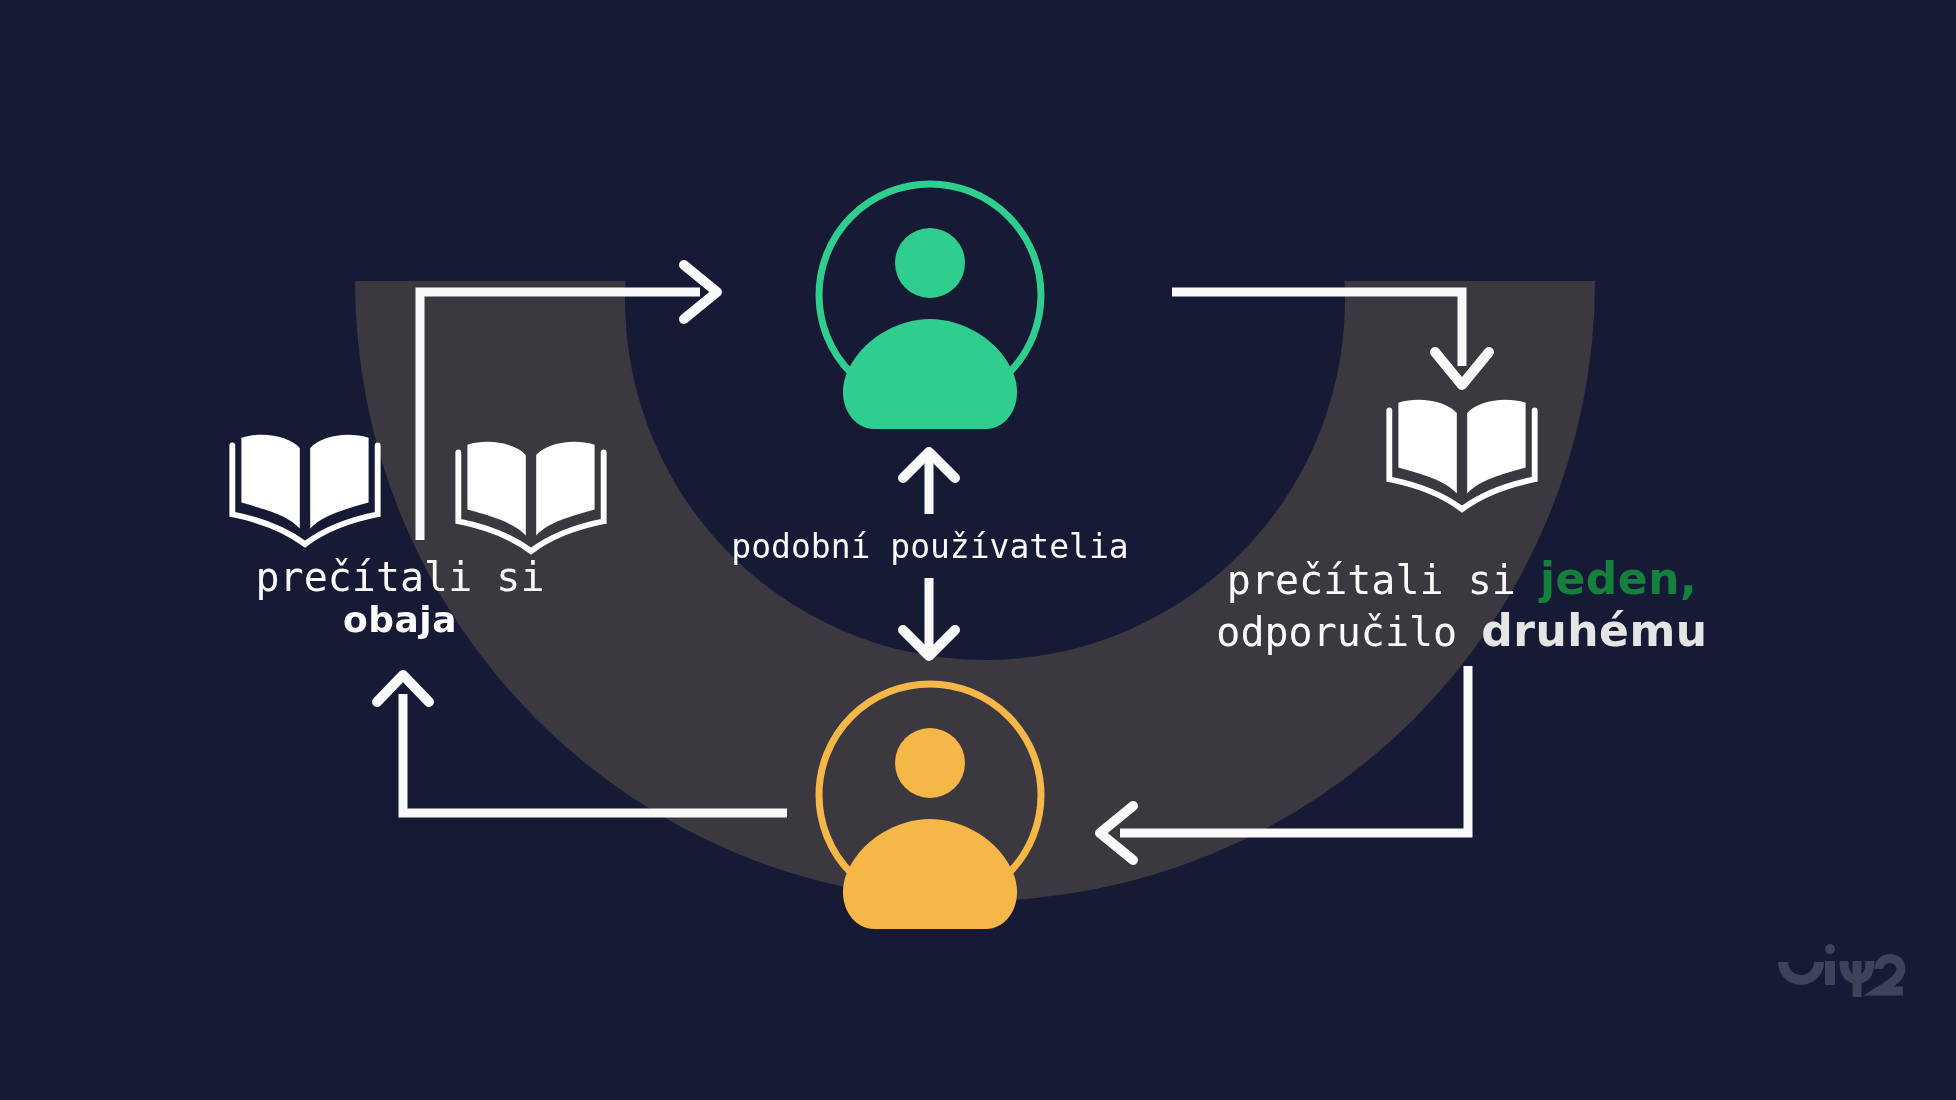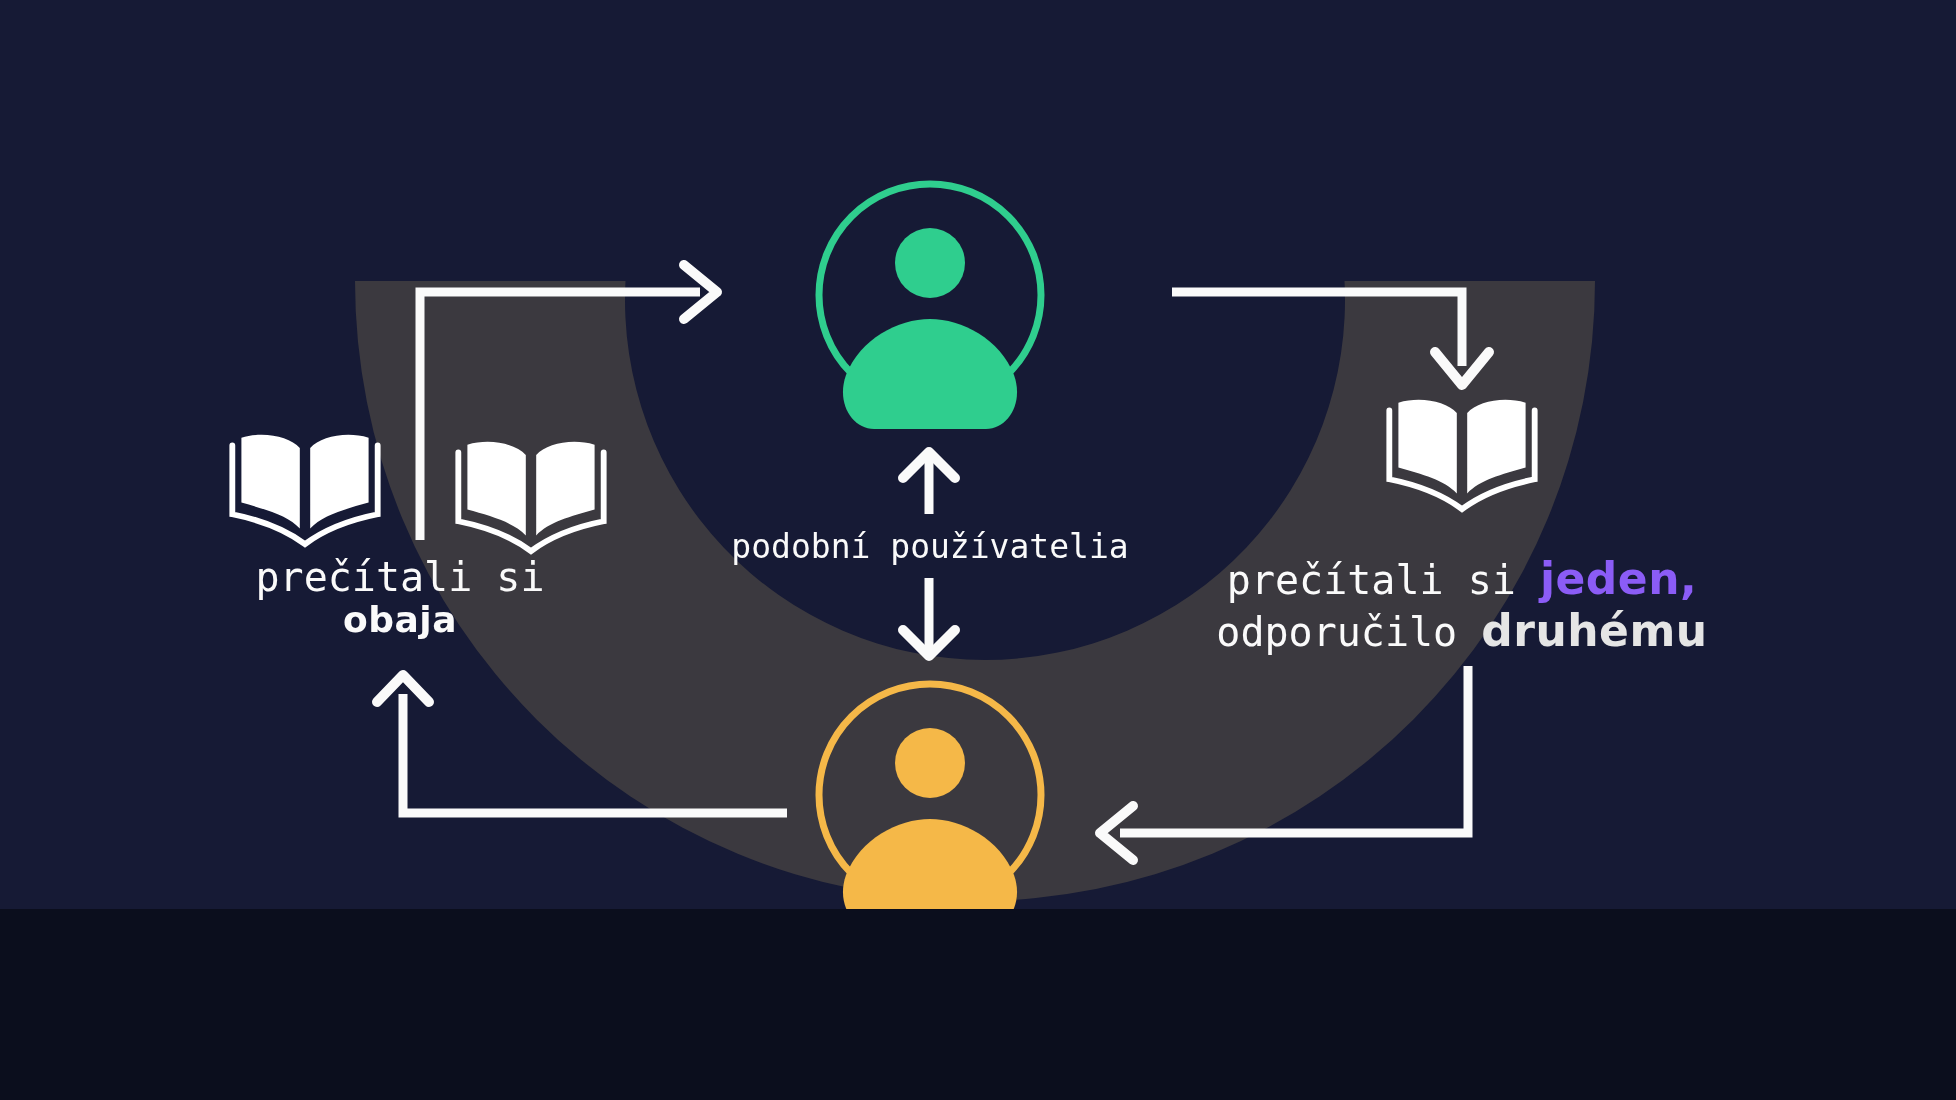--- a/index.html
+++ b/index.html
@@ -1,18 +1,18 @@
 <!DOCTYPE html>
 <html><head>
 <meta charset="utf-8">
 <style>
   html,body{margin:0;padding:0;background:#0b0e1d;}
   .stage{
     position:relative;
-    width:1956px;height:909px;
+    width:1956px;height:1100px;
     overflow:hidden;
     font-family:"DejaVu Sans Mono", monospace;
   }
   .scene{position:absolute;left:0;top:0;}
   .label{
     position:absolute;
     color:#fafafa;
     text-align:center;
     white-space:nowrap;
     transform:translateX(-50%);
@@ -20,21 +20,21 @@
   .label .line{display:block;}
   .mono-40{font-size:40px;line-height:1.18;}
   .mono-33{font-size:33px;line-height:1.2;}
   .em{
     font-family:"DejaVu Sans", sans-serif;
     font-weight:700;
     letter-spacing:0.5px;
   }
   .em-46{font-size:36px;line-height:1.08;}
   .em-44{font-size:44px;}
-  .green-text{color:#8b5cf6;}
+  .green-text{color:#15803d;}
   .yellow-text{color:#e5e5e5;}
   .shaft{stroke:currentColor;stroke-width:9;fill:none;stroke-linejoin:miter;}
   .head{stroke:currentColor;stroke-width:10;fill:none;stroke-linecap:round;stroke-linejoin:round;}
   .wm-s{stroke:currentColor;stroke-width:10;fill:none;stroke-linecap:butt;}
   .wm-s2{stroke:currentColor;stroke-width:9;fill:none;stroke-linecap:butt;}
 </style>
 </head>
 <body>
 
 <div class="stage">

